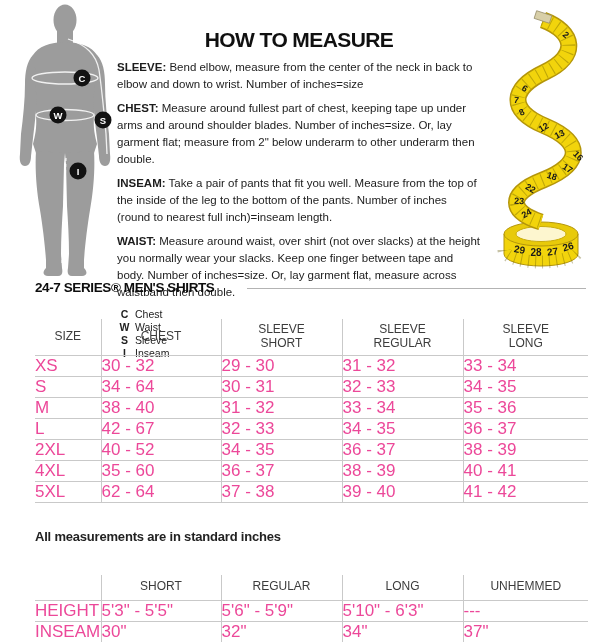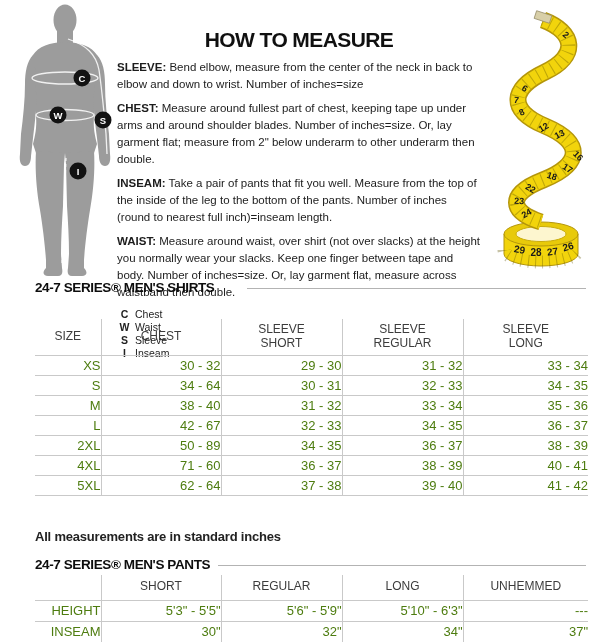--- a/index.html
+++ b/index.html
@@ -28,21 +28,21 @@
   .pants-heading  { top:557px; }
 
   
   table { border-collapse:collapse; table-layout:fixed; }
   .size-table { position:absolute; left:35px; width:553px; }
   .shirts-table { top:309px;margin-top:10px; }
   .pants-table  { top:575px; }
   th { font-size:12px; font-weight:normal; color:#3c3c3c; line-height:1.15;
        text-align:center; vertical-align:middle; padding:3px 0; box-sizing:border-box;
        border-left:1px solid #c9c9c9; }
-  td { font-size:13px; color:#4d7c0f; text-align:right; vertical-align:middle;
+  td { font-size:17px; color:#ec4899; text-align:left; vertical-align:middle;
        padding:0; box-sizing:border-box; border-left:1px solid #c9c9c9; }
   th:first-child, td:first-child { border-left:none; }
   thead tr { border-bottom:1px solid #c9c9c9; }
   tbody tr { border-bottom:1px solid #c9c9c9; }
   .pants-table tbody tr:last-child { border-bottom:none; }
   .shirts-table th { height:36px; }
   .shirts-table td { height:20px; }
   .pants-table th { height:25px; }
   .pants-table td { height:21px; }
 
@@ -196,48 +196,44 @@
         </tr>
         <tr>
           <td>L</td>
           <td>42 - 67</td>
           <td>32 - 33</td>
           <td>34 - 35</td>
           <td>36 - 37</td>
         </tr>
         <tr>
           <td>2XL</td>
-          <td>50 - 89</td>
+          <td>40 - 52</td>
           <td>34 - 35</td>
           <td>36 - 37</td>
           <td>38 - 39</td>
         </tr>
         <tr>
           <td>4XL</td>
-          <td>71 - 60</td>
+          <td>35 - 60</td>
           <td>36 - 37</td>
           <td>38 - 39</td>
           <td>40 - 41</td>
         </tr>
         <tr>
           <td>5XL</td>
           <td>62 - 64</td>
           <td>37 - 38</td>
           <td>39 - 40</td>
           <td>41 - 42</td>
         </tr>
       </tbody>
   </table>
 
   <div class="footnote">All measurements are in standard inches</div>
 
-  <div class="section-heading pants-heading">
-    <span class="label">24-7 SERIES® MEN'S PANTS</span>
-    <div class="rule"></div>
-  </div>
 
   <table class="size-table pants-table">
     <colgroup>
         <col style="width:66px">
         <col style="width:120px">
         <col style="width:121px">
         <col style="width:121px">
         <col style="width:125px">
       </colgroup>
     <thead>

